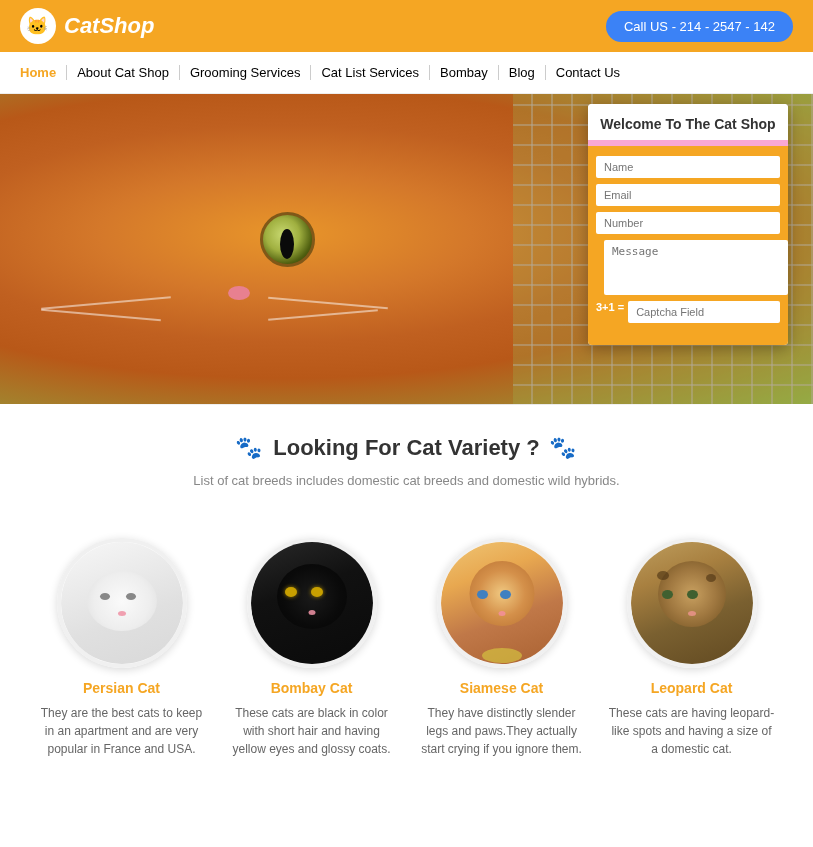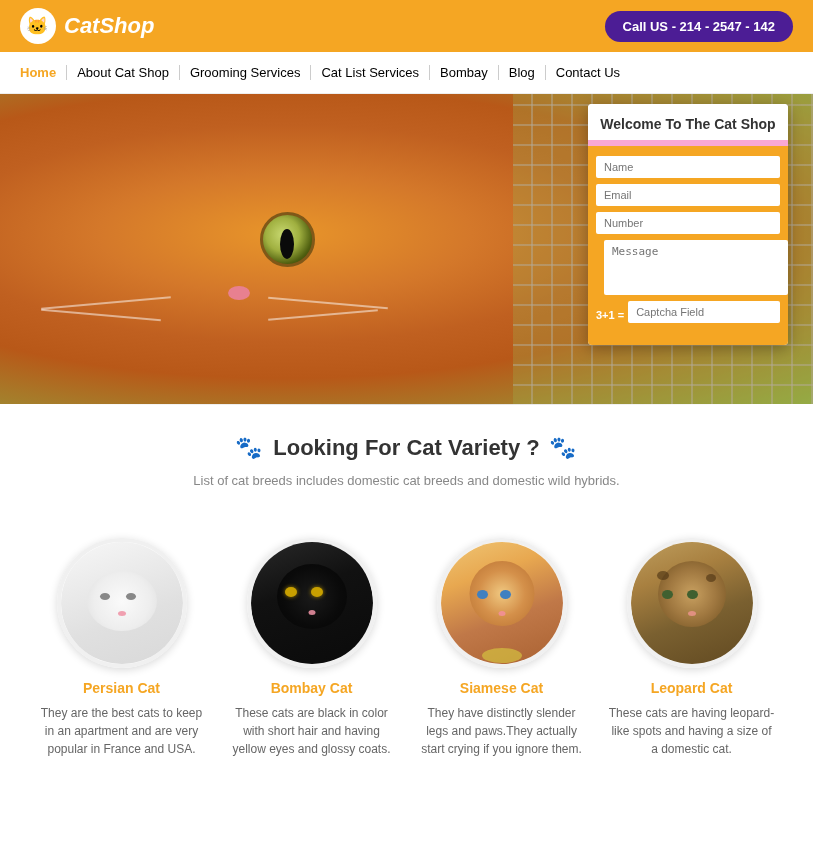--- a/index.html
+++ b/index.html
@@ -29,27 +29,27 @@
       justify-content: center;
       font-size: 18px;
     }
     .logo-text {
       color: #fff;
       font-size: 22px;
       font-weight: bold;
       font-style: italic;
     }
     .call-button {
-      background: #4c1d95;
+      background: #3b82f6;
       color: #fff;
       border: none;
       padding: 8px 18px;
       border-radius: 20px;
       font-size: 13px;
-      font-weight: bold;
+      font-weight: normal;
       cursor: pointer;
     }
 
     
     .nav {
       background: #fff;
       height: 42px;
       display: flex;
       align-items: center;
       padding: 16px 20px;
@@ -179,21 +179,20 @@
       color: #888;
       display: block;
     }
     .form-card-body textarea {
       height: 55px;
       resize: none;
       margin-left: 8px;
     }
     .captcha-row {
       display: flex;
-      align-items: center;
       gap: 4px;
       margin-bottom: 6px;
     }
     .captcha-text {
       font-size: 11px;
       color: #fff;
       font-weight: bold;
     }
     .captcha-input {
       flex: 1;

